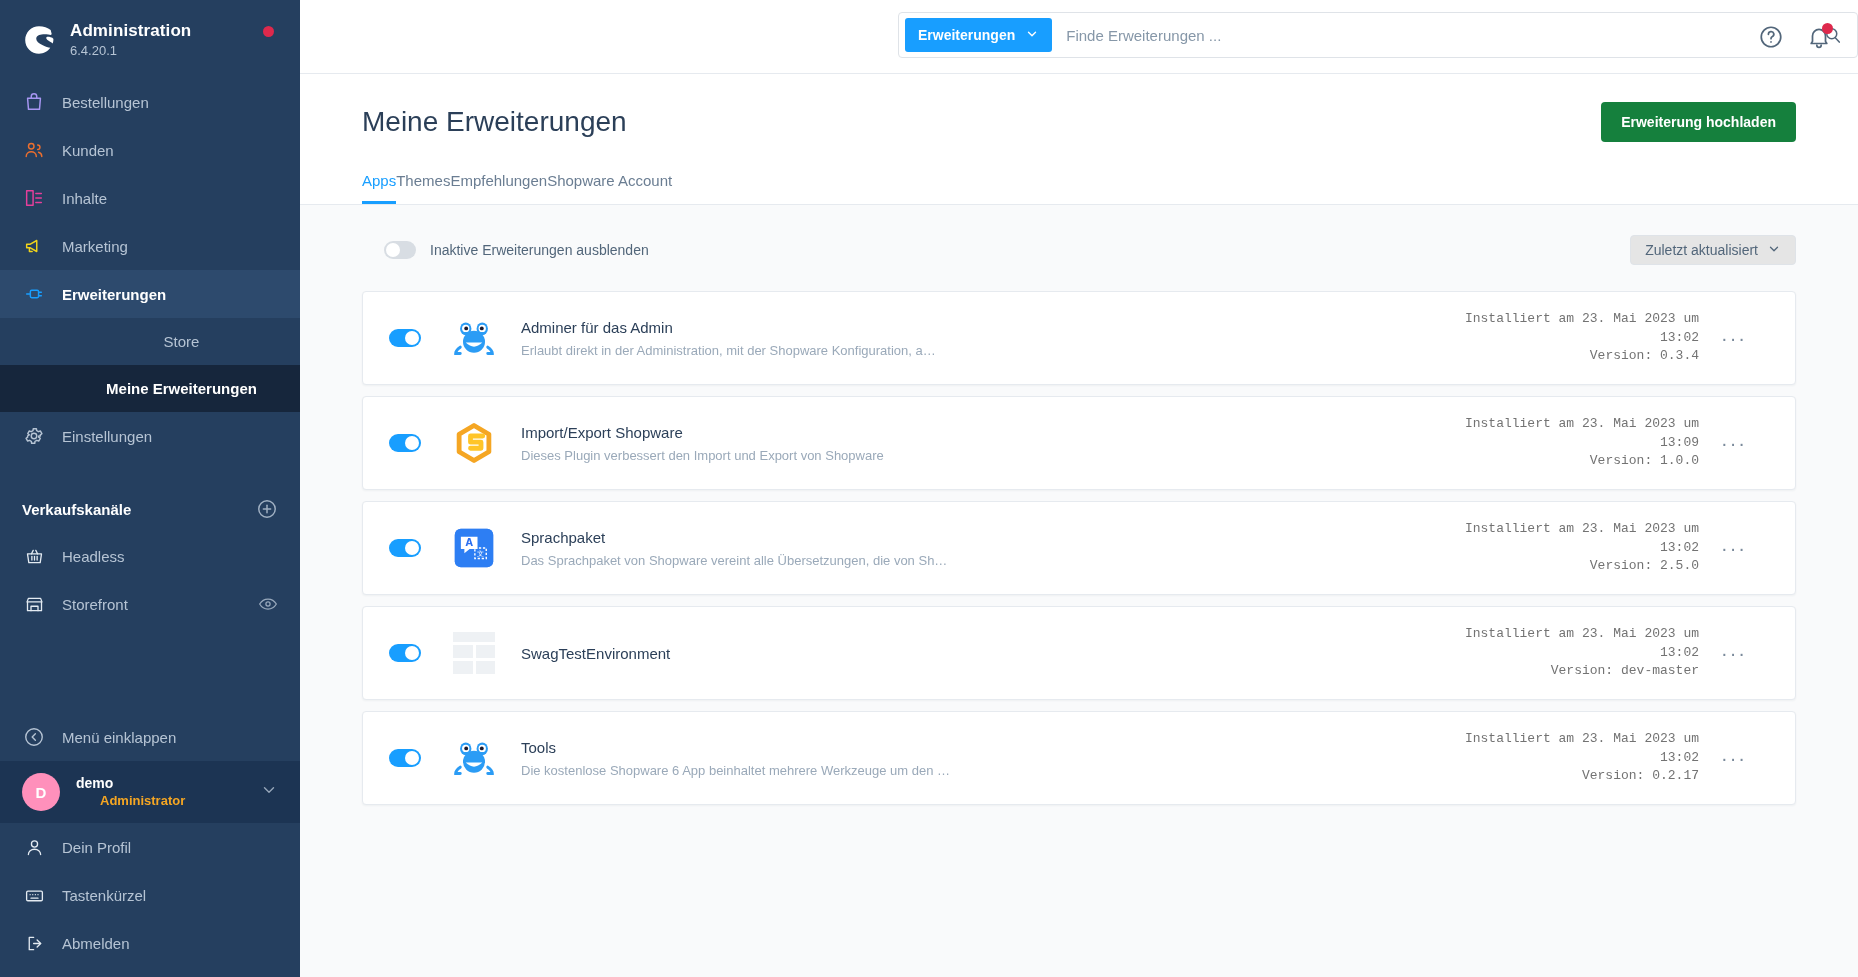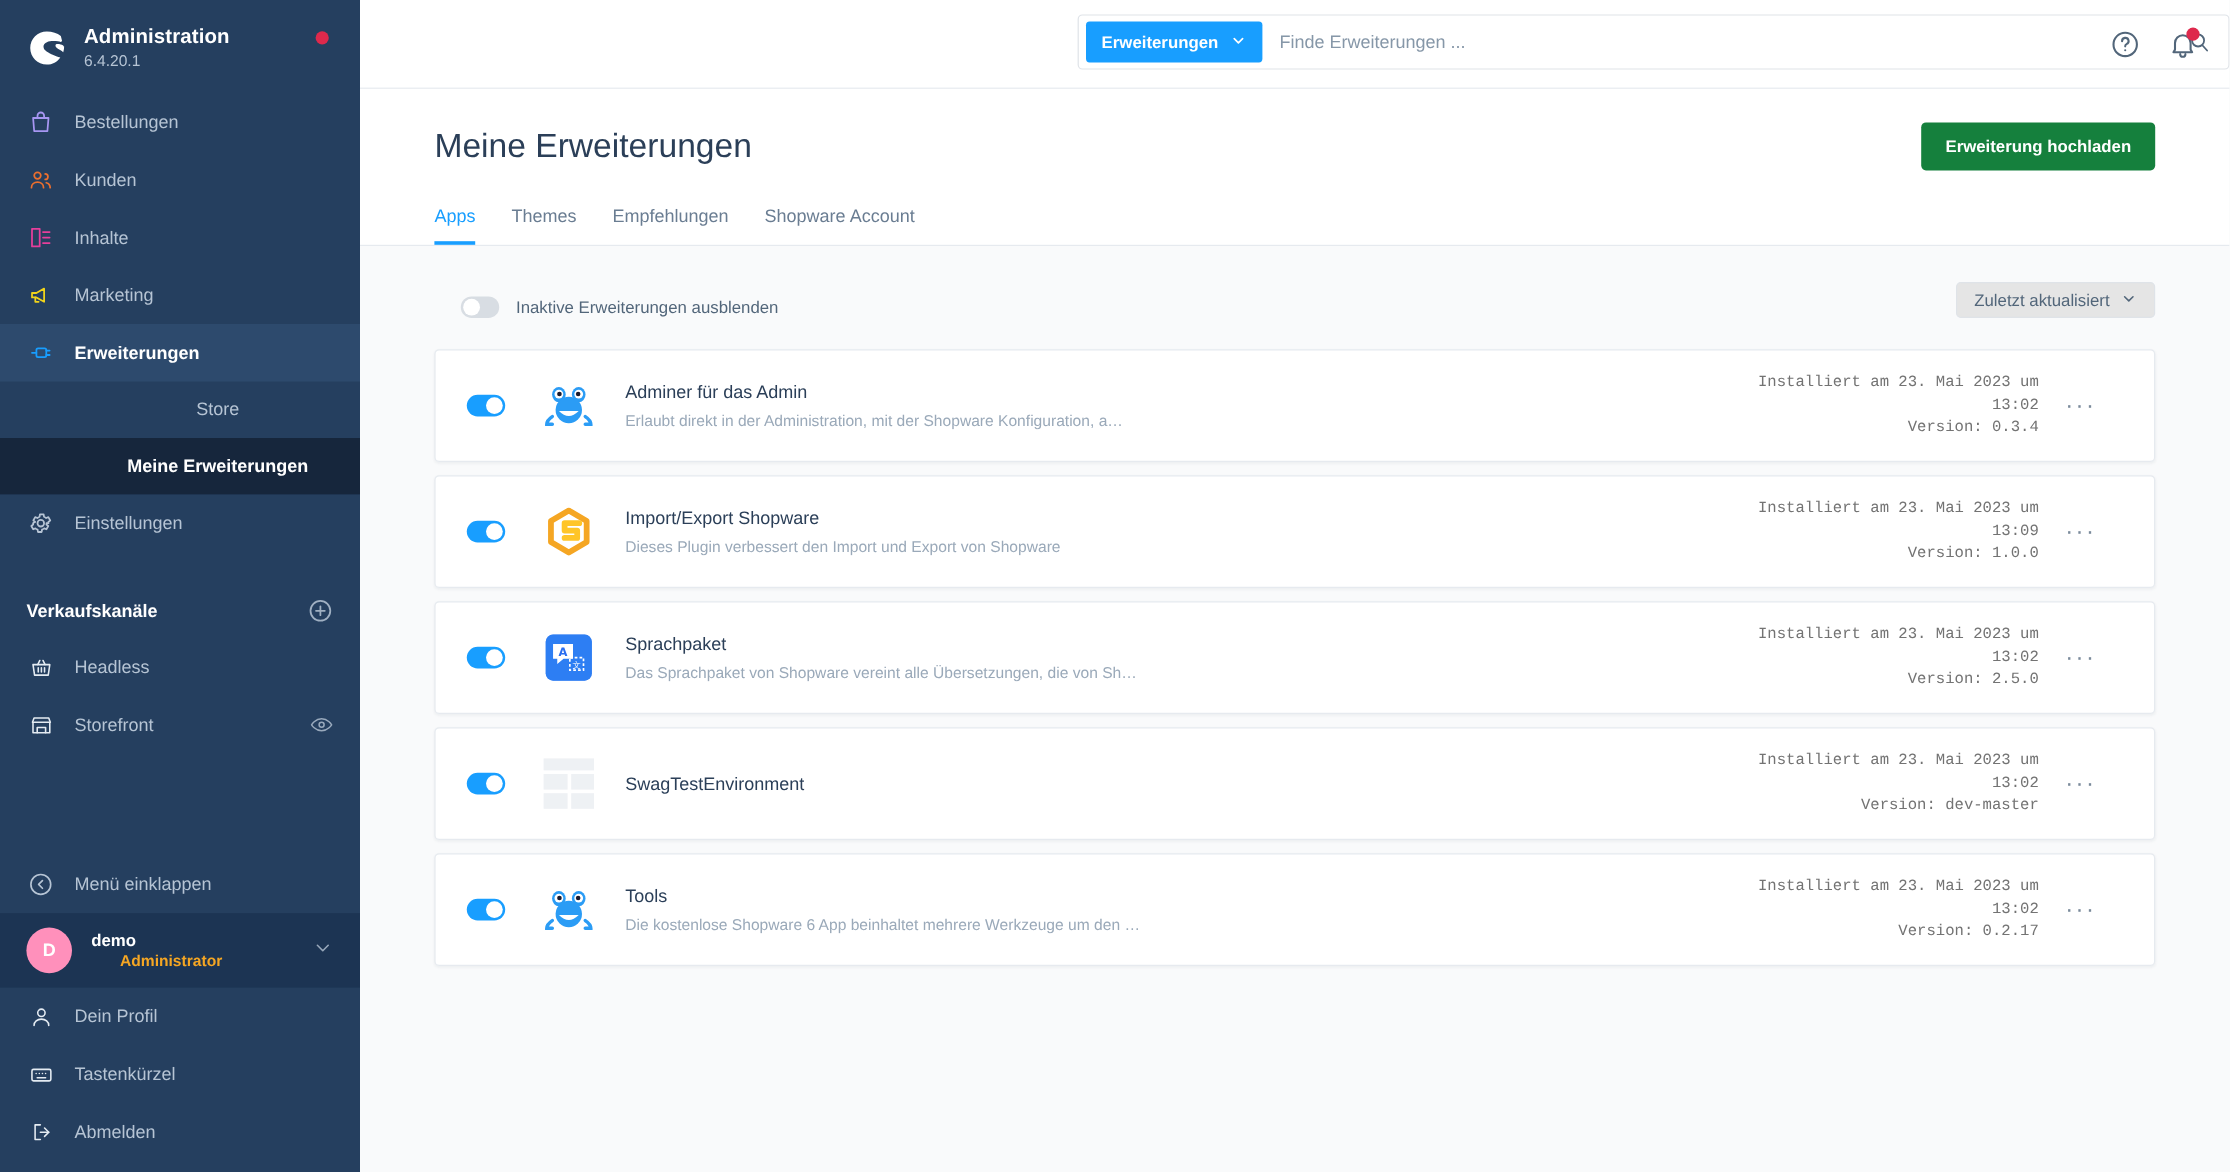--- a/index.html
+++ b/index.html
@@ -111,29 +111,29 @@
     background: #ffffff; padding: 28px 62px 0 62px;
     border-bottom: 1px solid #e6eaef;
   }
   .page-head-row { display: flex; align-items: center; justify-content: space-between; }
   .page-title { font-size: 28px; font-weight: normal; color: #2b3f58; }
   .btn-primary {
     background: #15803d; color: #fff; border: none; border-radius: 4px;
     height: 40px; padding: 0 20px; font-size: 14px; font-weight: bold;
     cursor: pointer; font-family: "Liberation Sans", sans-serif;
   }
-  .tabs { display: flex; gap: 30px; margin-top: 30px; }
+  .tabs { display: flex; margin-top: 30px; }
   .tab {
     font-size: 15px; color: #6a7d92; padding-bottom: 12px;
     cursor: pointer; border-bottom: 3px solid transparent; white-space: nowrap;
   }
   .tab.active { color: #189eff; border-bottom-color: #189eff; }
 
   .content { flex: 1 1 auto; padding: 30px 62px; overflow: hidden; }
-  .filter-row { display: flex; align-items: flex-end; justify-content: space-between; margin-bottom: 26px; }
+  .filter-row { display: flex; align-items: center; justify-content: space-between; margin-bottom: 26px; }
   .toggle-line { display: flex; align-items: center; gap: 14px; margin-left: 22px; }
   .switch {
     width: 32px; height: 18px; border-radius: 9px; background: #d8dde3;
     position: relative; cursor: pointer; flex: 0 0 32px;
   }
   .switch .knob {
     position: absolute; top: 2px; left: 2px; width: 14px; height: 14px;
     border-radius: 50%; background: #ffffff;
   }
   .switch.on { background: #189eff; }

